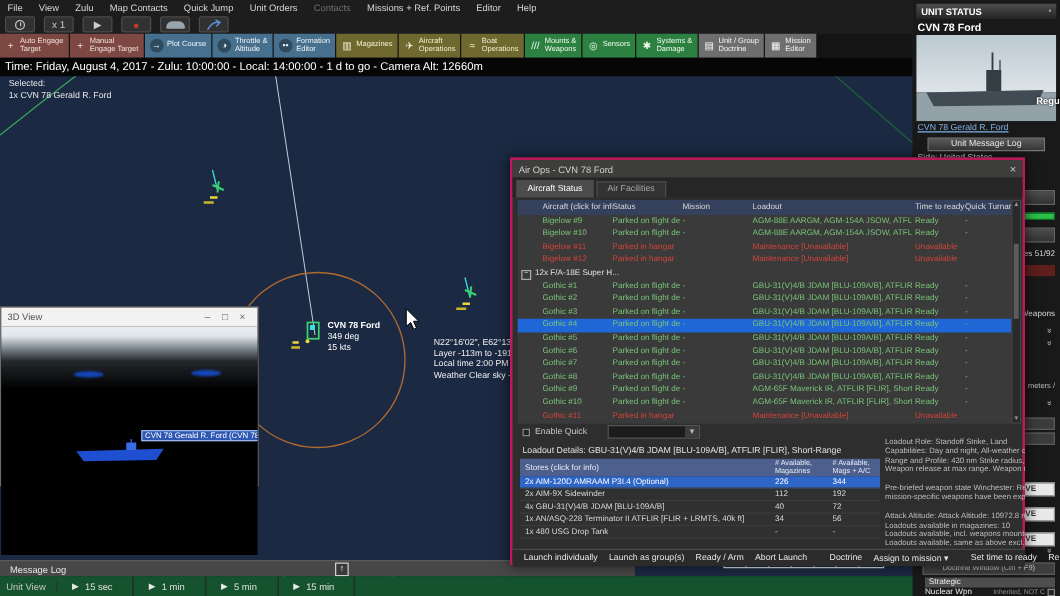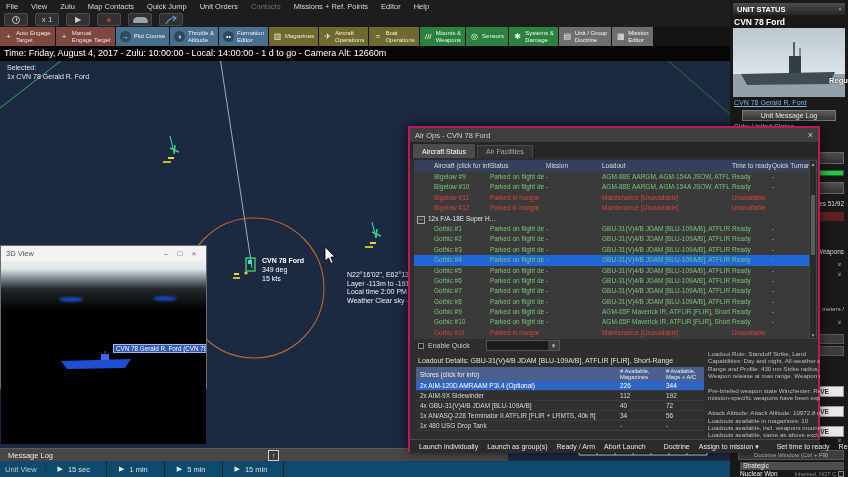--- a/index.html
+++ b/index.html
@@ -116,21 +116,21 @@
 #storesInfo{position:absolute;left:298px;top:222px;width:112px;height:90px;font-size:6.2px;line-height:7.4px;color:#bdbdbd;overflow:hidden;}
 .info-line{white-space:nowrap;overflow:hidden;height:7.4px;}
 #dlgButtons{position:absolute;left:0;top:311px;width:410px;height:14px;background:#2b2b2b;border-top:1px solid #4a4a4a;display:flex;align-items:center;gap:9px;padding:0 9px;}
 .dlg-btn{font-size:7px;color:#e6e6e6;white-space:nowrap;background:none;border:none;font-family:inherit;cursor:pointer;}
 .dlg-btn.sep{width:1px;height:9px;background:#555;padding:0;}
 
 
 #msgLog{position:absolute;left:0;top:448px;width:508px;height:13px;background:#474747;border-top:1px solid #5a5a5a;z-index:5;display:flex;align-items:center;}
 #msgLogTitle{font-size:7.5px;color:#e8e8e8;padding-left:8px;}
 #msgUp{position:absolute;left:268px;top:1px;width:11px;height:11px;border:1px solid #cfcfcf;background:#3a3a3a;color:#eee;font-size:7px;text-align:center;line-height:10px;}
-#bottomBar{position:absolute;left:0;top:461px;width:730px;height:16px;background:#0c4a6e;display:flex;align-items:center;z-index:5;padding-left:5px;}
+#bottomBar{position:absolute;left:0;top:461px;width:730px;height:16px;background:#14532d;display:flex;align-items:center;z-index:5;padding-left:5px;}
 #uvLabel{font-size:7.5px;color:#c8c8c8;padding-right:8px;border-right:1px solid #333;}
 .step{display:flex;align-items:center;gap:5px;padding:0 16px 0 12px;border-right:1px solid #262626;height:16px;}
 .play-icon{color:#e8e8e8;font-size:7px;}
 .step-label{font-size:7.5px;color:#e0e0e0;}
 </style>
 </head>
 <body>
 
 <div id="screen">
 

